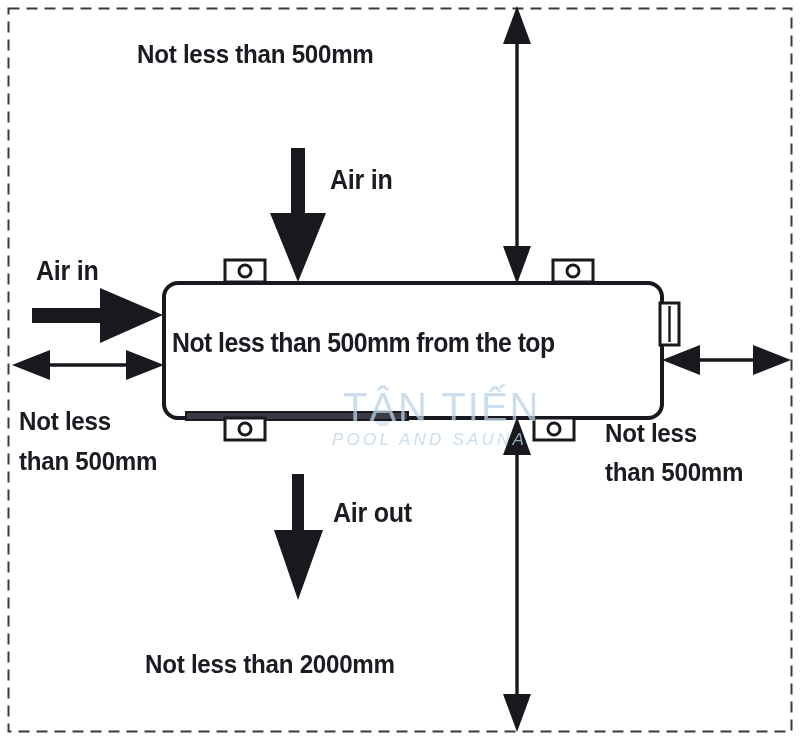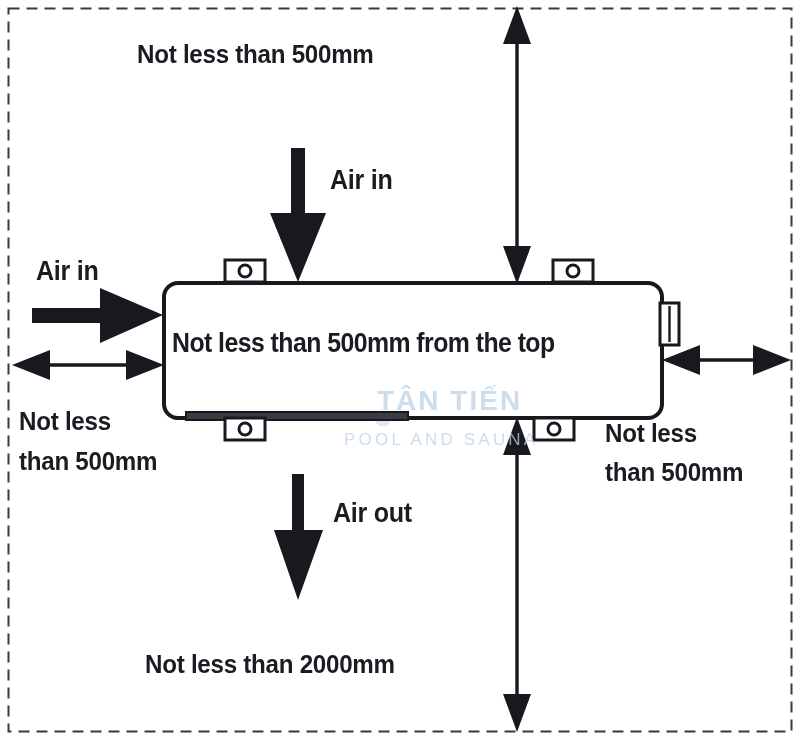--- a/index.html
+++ b/index.html
@@ -64,24 +64,23 @@
   .watermark-text {
     position: absolute;
     font-family: "Liberation Sans", "DejaVu Sans", sans-serif;
     color: #bcd2e6;
     opacity: 0.75;
     white-space: pre;
     pointer-events: none;
     user-select: none;
   }
   .wm-main {
-    font-size: 28px;
-    font-weight: 700;
+    font-size: 40px;
+    font-weight: 400;
     letter-spacing: 2px;
-    margin-left: 34px;
   }
   .wm-sub {
     font-size: 17px;
     font-weight: 400;
     letter-spacing: 3.2px;
   }
 </style>
 </head>
 <body>
 
@@ -167,21 +166,21 @@
         <circle cx="245" cy="429" r="6" fill="#ffffff" stroke="#18181e" stroke-width="3"></circle>
       </g>
       <g>
         <rect x="534" y="418" width="40" height="22" fill="#ffffff" stroke="#18181e" stroke-width="3"></rect>
         <circle cx="554" cy="429" r="6" fill="#ffffff" stroke="#18181e" stroke-width="3"></circle>
       </g>
     </g>
   </svg>
 
   <div class="watermark-text wm-main" style="left:343px; top:385px;">TÂN TIẾN</div>
-  <div class="watermark-text wm-sub" style="left:344px; top:430px;">POOL AND SAUNA</div>
+  <div class="watermark-text wm-sub" style="left:332px; top:430px;font-style:italic;">POOL AND SAUNA</div>
 
   <div class="dim-label" style="left:137px; top:38px;">Not less than 500mm</div>
 
   <div class="flow-label" style="left:330px; top:164px;">Air in</div>
 
   <div class="flow-label" style="left:36px; top:255px;">Air in</div>
 
   <div class="unit-label" style="left:172px; top:328px;">Not less than 500mm from the top</div>
 
   <div class="dim-label" style="left:19px; top:405px;">Not less</div>

